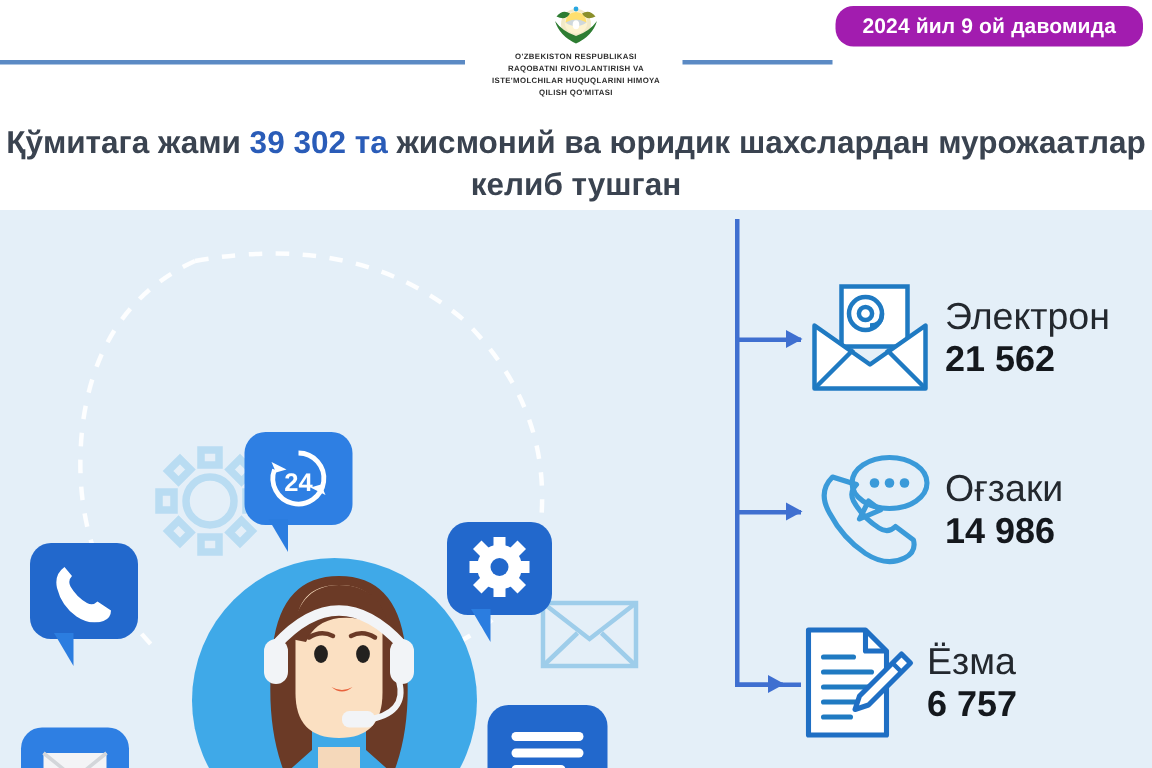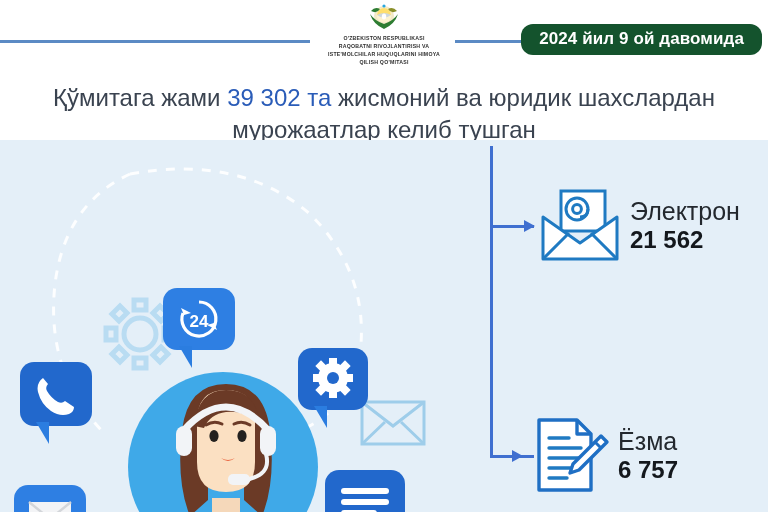--- a/index.html
+++ b/index.html
@@ -20,34 +20,34 @@
   .emblem-wrap { position:absolute; left:0; top:2px; width:768px; text-align:center; }
   .emblem { display:inline-block; width:34px; height:30px; position:relative; }
   .org-text {
     position:absolute; left:0; top:34px; width:768px; text-align:center;
     font-size:5.2px; font-weight:bold; color:#2e2e2e; line-height:1.55;
     letter-spacing:0.25px;
   }
   .org-text div { white-space:nowrap; }
 
   .date-badge {
-    position:absolute; right:6px; top:24px;
-    background:#14532d; color:#fff;
+    position:absolute; right:6px; top:4px;
+    background:#a21caf; color:#fff;
     border-radius:12px;
     padding:5px 18px 6px 18px;
-    font-size:17px; font-weight:bold;
+    font-size:14px; font-weight:bold;
     white-space:nowrap;
     letter-spacing:0.1px;
   }
 
   
   .headline {
     position:absolute; left:0; top:82px; width:768px;
     text-align:center; color:#3a4350;
-    font-size:24px; font-weight:normal; line-height:1.34;
+    font-size:21px; font-weight:bold; line-height:1.34;
     padding:0 4px;
   }
   .headline .hl-num { color:#2a5cb8; }
 
   
   .panel {
     position:absolute; left:0; top:140px; width:768px; height:372px;
     background:#e4eff8; overflow:hidden;
   }
 
@@ -278,20 +278,37 @@
             <path d="M6 30 L43 56 L80 30 L80 72 L6 72 Z" fill="#ffffff" stroke="#1f7ac2" stroke-width="3" stroke-linejoin="round"></path>
             <path d="M6 72 L32 46 M80 72 L54 46" fill="none" stroke="#1f7ac2" stroke-width="3"></path>
           </svg>
         </div>
         <div class="stat-text">
           <div class="stat-label">Электрон</div>
           <div class="stat-value">21 562</div>
         </div>
       </div>
 
+      <div class="stat-row r2">
+        <div class="arrow"></div>
+        <div class="stat-icon">
+          <svg width="86" height="78" viewBox="0 0 86 78">
+            <path d="M18 16 q-10 10 -2 24 q9 17 24 27 q14 9 26 3 q8 -4 6 -12 l-12 -9 q-5 5 -11 1 q-11 -7 -17 -18 q-3 -6 2 -11z" fill="none" stroke="#3a9ad9" stroke-width="3.4" stroke-linejoin="round"></path>
+            <ellipse cx="56" cy="20" rx="25" ry="17" fill="none" stroke="#3a9ad9" stroke-width="3.4"></ellipse>
+            <path d="M42 32 l-6 12 14 -6z" fill="none" stroke="#3a9ad9" stroke-width="3.4" stroke-linejoin="round"></path>
+            <circle cx="46" cy="20" r="3.2" fill="#3a9ad9"></circle>
+            <circle cx="56" cy="20" r="3.2" fill="#3a9ad9"></circle>
+            <circle cx="66" cy="20" r="3.2" fill="#3a9ad9"></circle>
+          </svg>
+        </div>
+        <div class="stat-text">
+          <div class="stat-label">Оғзаки</div>
+          <div class="stat-value">14 986</div>
+        </div>
+      </div>
 
       <div class="stat-row r3">
         <div class="arrow stub"></div>
         <div class="stat-icon">
           <svg width="86" height="80" viewBox="0 0 86 80">
             <path d="M14 4 L52 4 L66 18 L66 74 L14 74 Z" fill="#ffffff" stroke="#1f6fc4" stroke-width="3.4" stroke-linejoin="round"></path>
             <path d="M52 4 L52 18 L66 18" fill="none" stroke="#1f6fc4" stroke-width="3.4" stroke-linejoin="round"></path>
             <g stroke="#1f7ac2" stroke-width="3.4" stroke-linecap="round">
               <path d="M24 22 L44 22"></path>
               <path d="M24 32 L56 32"></path>

